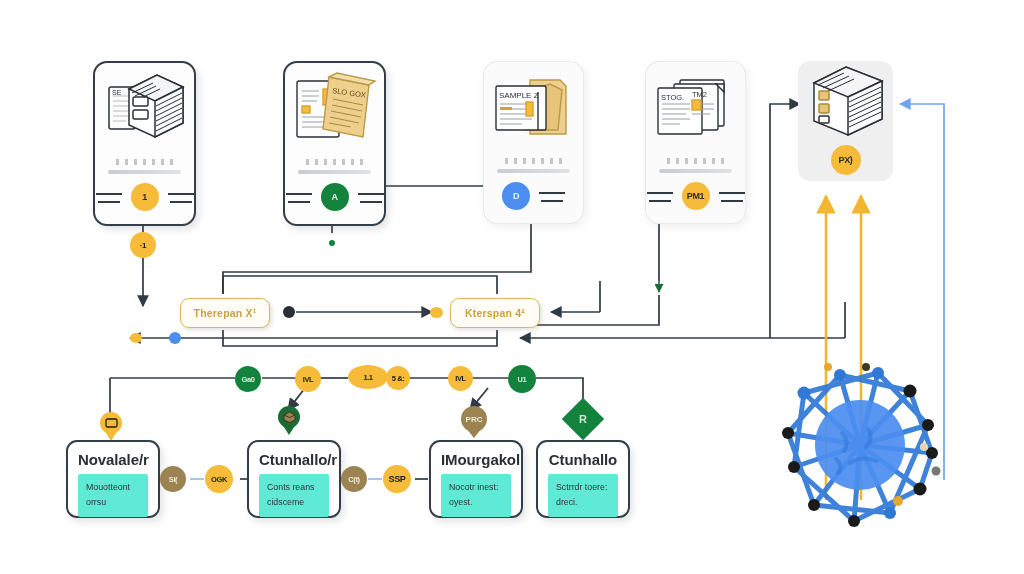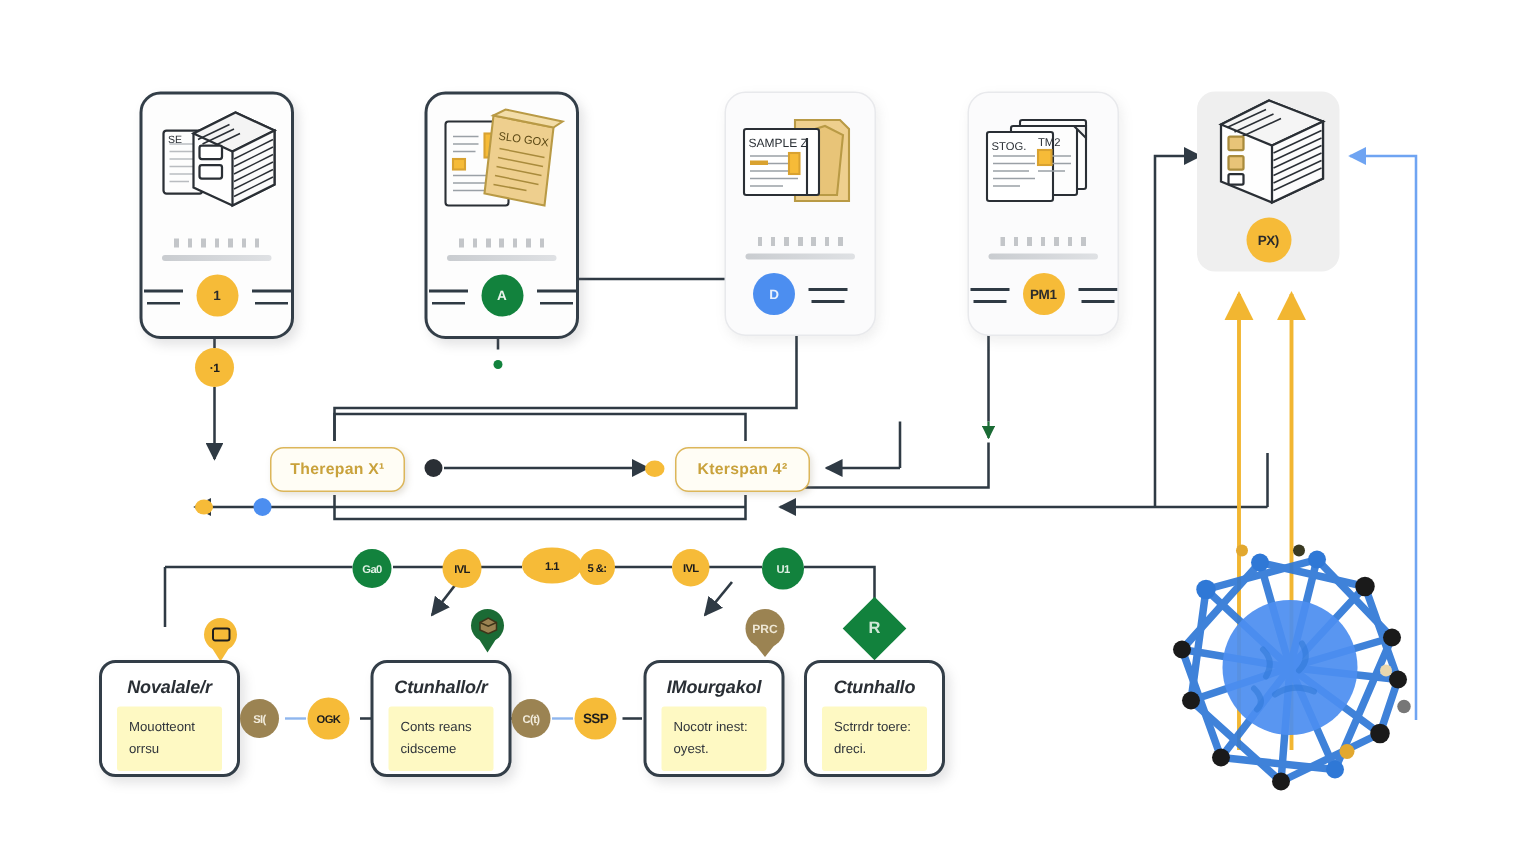--- a/index.html
+++ b/index.html
@@ -73,44 +73,44 @@
   .node-card{
     position:absolute;
     background:#ffffff;
     border:2.1px solid #333e48;
     border-radius:11px;
     box-shadow:3px 4px 7px rgba(120,120,125,.20);
     padding:9px 10px 10px 10px;
     box-sizing:border-box;
   }
   .node-title{
-    font-size:12px;font-weight:bold;color:#2a2f35;
-    text-align:center;margin-bottom:6px;letter-spacing:-.1px;font-style:italic;
+    font-size:15px;font-weight:bold;color:#2a2f35;
+    text-align:center;margin-bottom:6px;letter-spacing:-.1px;
   }
   .node-body{
-    background:#fef9c3;border-radius:2px;
+    background:#5eead4;border-radius:2px;
     padding:6px 8px;
     font-size:8.8px;color:#30353b;line-height:1.75;
   }
 
   
   .tok{
     position:absolute;border-radius:50%;
     display:flex;align-items:center;justify-content:center;
     font-size:7.5px;font-weight:bold;letter-spacing:-.4px;
     color:#1d1d1d;
   }
   .tok.amber{background:#f6bb38;}
   .tok.green{background:#12823d;color:#dff0e4;}
   .tok.khaki{background:#9b8352;color:#f2ecdd;}
   .tok.blue{background:#4c8ef0;color:#eaf2fe;}
   .tok.dark{background:#2a2f35;}
 
   
-  .pin{position:absolute;width:22px;height:30px;margin-left:36px;}
+  .pin{position:absolute;width:22px;height:30px;}
   .pin .head{
     width:22px;height:22px;border-radius:50% 50% 50% 50%;
     display:flex;align-items:center;justify-content:center;
     font-size:10px;
   }
   .pin .tail{
     width:0;height:0;margin:-4px auto 0 auto;
     border-left:7px solid transparent;border-right:7px solid transparent;
     border-top:11px solid currentColor;
   }

